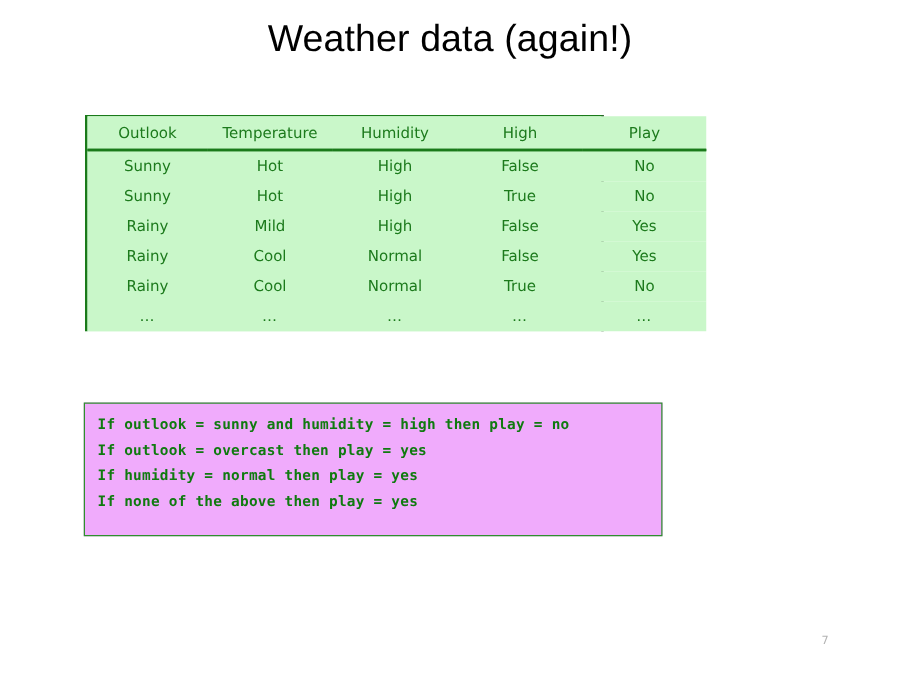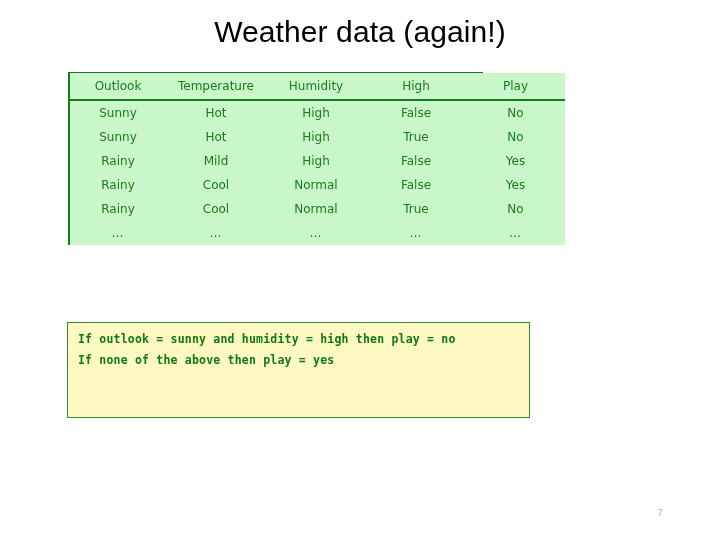--- a/index.html
+++ b/index.html
@@ -29,21 +29,21 @@
     letter-spacing: 0.1px;
     color: #000000;
     line-height: 36px;
     white-space: nowrap;
   }
 
   
   #weather-table-wrap {
     position: absolute;
     left: 68px;
-    top: 72px;
+    top: 92px;
     width: 415px;
     background: #c9f7c9;
     border-left: 2px solid #1a7a1a;
     border-right: 2px solid #404040;
     border-top: 1px solid #1a7a1a;
     box-sizing: border-box;
   }
   table.weather {
     width: 100%;
     border-collapse: collapse;
@@ -76,23 +76,23 @@
   table.weather col.c2 { width: 100px; }
   table.weather col.c3 { width: 100px; }
   table.weather col.c4 { width: 99px; }
 
   
   #rules-box {
     position: absolute;
     left: 67px;
     top: 322px;
     width: 463px;
-    height: 96px;
+    height: 107px;
     box-sizing: border-box;
-    background: #fef9c3;
+    background: #f0abfc;
     border: 1px solid #2f8f2f;
     padding: 6px 10px 2px 10px;
   }
   .rule-line {
     font-family: "DejaVu Sans Mono", monospace;
     font-size: 11.5px;
     font-weight: bold;
     color: #0f7a0f;
     line-height: 20.5px;
     white-space: pre;
@@ -177,16 +177,18 @@
         <td>…</td>
         <td>…</td>
         <td>…</td>
       </tr>
     </tbody>
   </table>
 </div>
 
 <div id="rules-box">
   <div class="rule-line">If outlook = sunny and humidity = high then play = no</div>
+  <div class="rule-line">If outlook = overcast then play = yes</div>
+  <div class="rule-line">If humidity = normal then play = yes</div>
   <div class="rule-line">If none of the above then play = yes</div>
 </div>
 
 <div id="page-number">7</div>
 
 </body></html>

